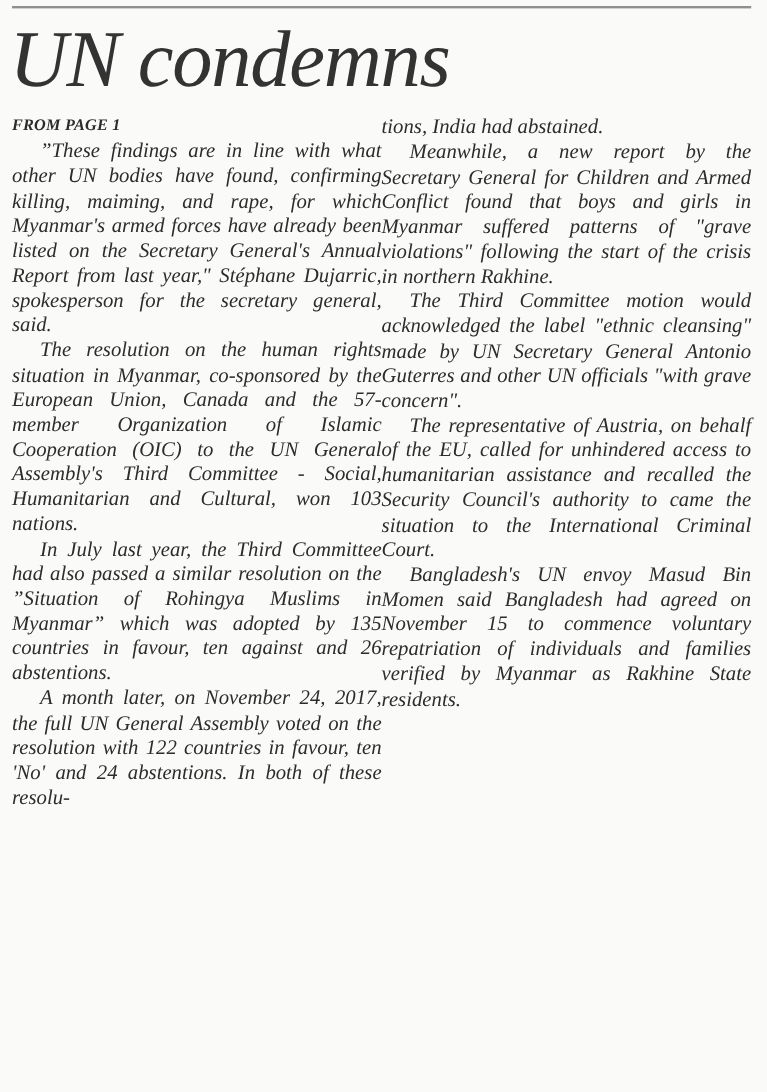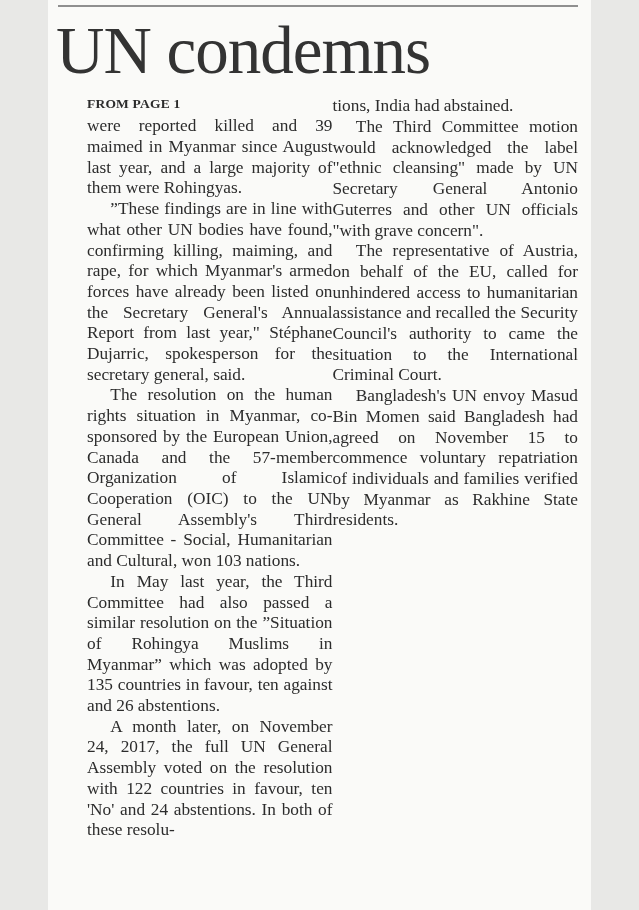--- a/index.html
+++ b/index.html
@@ -2,47 +2,47 @@
 <html><head>
 <meta charset="utf-8">
 <style>
   html, body {
     margin: 0;
     padding: 0;
     background: #e8e8e6;
   }
   .page {
     position: relative;
-    width: 543px;
+    width: 639px;
     height: 910px;
     margin: 0 auto;
     background: #fafaf8;
     box-sizing: border-box;
     padding: 5px 13px 0 10px;
     overflow: hidden;
     font-family: "Liberation Serif", "DejaVu Serif", serif;
+    font-style: italic;
   }
   .top-rule {
     height: 2px;
     background: #8f8f8f;
     margin: 0;
   }
   h1.headline {
     font-family: "Liberation Serif", "DejaVu Serif", serif;
     font-size: 67px;
     font-weight: 400;
     color: #333333;
     letter-spacing: -1px;
     line-height: 1.02;
     margin: 9px 0 0 -2px;
   }
   .columns {
     display: flex;
     margin-top: 12px;
-    margin-left: 29px;
   }
   .col {
     flex: 1;
     min-width: 0;
     font-size: 17.3px;
     line-height: 20.7px;
     color: #2c2c2c;
     text-align: justify;
   }
   .kicker {
@@ -66,29 +66,29 @@
 </head>
 <body>
 
 <div class="page">
   <div class="top-rule"></div>
   <h1 class="headline">UN condemns</h1>
   <div class="columns">
     <div class="col">
       <div class="kicker">FROM PAGE 1</div>
       <div>
-          <p class="first">were reported killed and 39 maimed in Myanmar since August last year, and a large majority of them were Rohingyas.</p>
           <p>”These findings are in line with what other UN bodies have found, confirming killing, maiming, and rape, for which Myanmar's armed forces have already been listed on the Secretary General's Annual Report from last year," Stéphane Dujarric, spokesperson for the secretary general, said.</p>
           <p>The resolution on the human rights situation in Myanmar, co-sponsored by the European Union, Canada and the 57-member Organization of Islamic Cooperation (OIC) to the UN General Assembly's Third Committee - Social, Humanitarian and Cultural, won 103 nations.</p>
-          <p>In May last year, the Third Committee had also passed a similar resolution on the ”Situation of Rohingya Muslims in Myanmar” which was adopted by 135 countries in favour, ten against and 26 abstentions.</p>
+          <p>In July last year, the Third Committee had also passed a similar resolution on the ”Situation of Rohingya Muslims in Myanmar” which was adopted by 135 countries in favour, ten against and 26 abstentions.</p>
           <p>A month later, on November 24, 2017, the full UN General Assembly voted on the resolution with 122 countries in favour, ten 'No' and 24 abstentions. In both of these resolu-</p>
         </div>
     </div>
     <div class="col">
       <div>
           <p class="first">tions, India had abstained.</p>
+          <p>Meanwhile, a new report by the Secretary General for Children and Armed Conflict found that boys and girls in Myanmar suffered patterns of "grave violations" following the start of the crisis in northern Rakhine.</p>
           <p>The Third Committee motion would acknowledged the label "ethnic cleansing" made by UN Secretary General Antonio Guterres and other UN officials "with grave concern".</p>
           <p>The representative of Austria, on behalf of the EU, called for unhindered access to humanitarian assistance and recalled the Security Council's authority to came the situation to the International Criminal Court.</p>
           <p>Bangladesh's UN envoy Masud Bin Momen said Bangladesh had agreed on November 15 to commence voluntary repatriation of individuals and families verified by Myanmar as Rakhine State residents.</p>
         </div>
     </div>
   </div>
 </div>
 
 </body></html>

